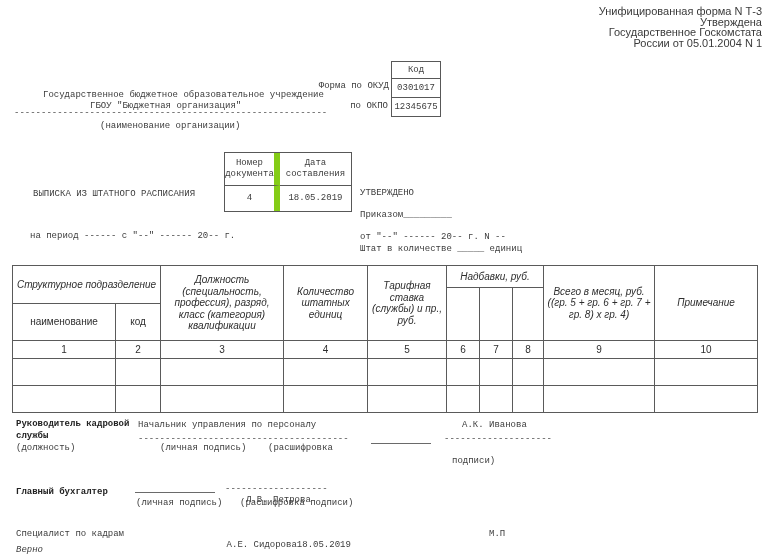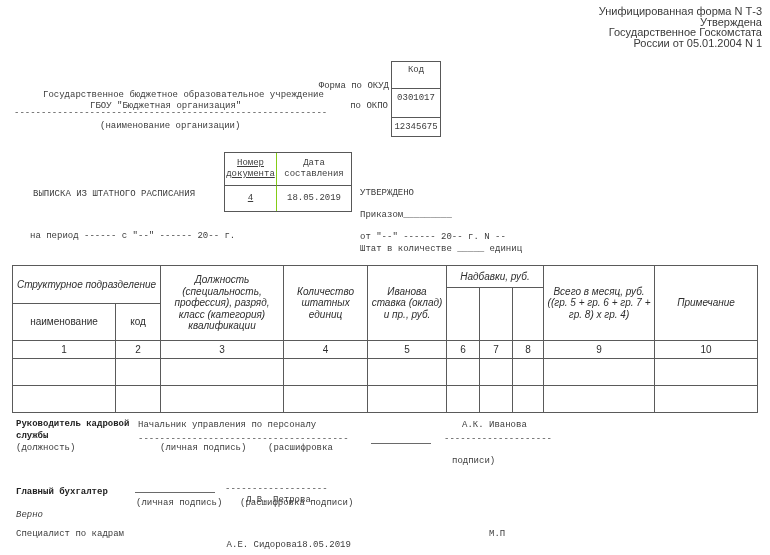--- a/index.html
+++ b/index.html
@@ -3,37 +3,37 @@
 <meta charset="utf-8">
 <style>
   html,body{margin:0;padding:0;background:#ffffff;}
   #page{position:relative;width:770px;height:555px;background:#ffffff;overflow:hidden;
         font-family:"Liberation Mono",monospace;color:#3c3c3c;}
   .abs{position:absolute;}
   .mono{font-family:"Liberation Mono","DejaVu Sans Mono",monospace;font-size:9px;line-height:11px;
         white-space:pre;color:#3c3c3c;}
   .sans{font-family:"Liberation Sans","DejaVu Sans",sans-serif;color:#333;}
   .bold{font-weight:bold;color:#222;}
-  .italic{font-style:italic;}
+  .italic{font-style:italic;margin-top:35px;}
 
   
   .form-note{right:8px;top:6px;font-size:11px;line-height:10.5px;text-align:right;color:#3a3a3a;}
 
   
   .code-box{left:391px;top:61px;width:48px;border:1px solid #585858;}
   .code-box .cell{height:16px;display:flex;align-items:center;justify-content:center;
                   font-family:"Liberation Mono",monospace;font-size:9px;white-space:pre;color:#3c3c3c;}
-  .code-box .cell+.cell{border-top:1px solid #585858;height:18px;margin-top:10px;}
+  .code-box .cell+.cell{border-top:1px solid #585858;height:18px;}
 
   
   .doc-box{left:224px;top:152px;width:126px;border:1px solid #585858;}
   .doc-box .row{display:flex;}
   .doc-box .cell{display:flex;align-items:center;justify-content:center;text-align:center;
                  font-family:"Liberation Mono",monospace;font-size:9px;line-height:11px;color:#3c3c3c;}
-  .doc-box .c1{width:51px;border-right:1px solid #84cc16;text-decoration:underline;}
+  .doc-box .c1{width:51px;border-right:6px solid #84cc16;}
   .doc-box .c2{width:74px;}
   .doc-box .hrow .cell{height:32px;border-bottom:1px solid #585858;}
   .doc-box .vrow .cell{height:25px;}
 
   
   table.main{position:absolute;left:12px;top:265px;width:745px;border-collapse:collapse;table-layout:fixed;}
   table.main td{border:1px solid #5a5a5a;font-family:"Liberation Sans","DejaVu Sans",sans-serif;
                 font-size:10px;line-height:11.5px;text-align:center;vertical-align:middle;
                 color:#2e2e2e;padding:1px 2px;overflow:hidden;}
   tr.r1{height:22px;font-style:italic;} tr.r2{height:16px;} tr.r3{height:37px;}
@@ -96,21 +96,21 @@
       <col style="width:33px">
         <col style="width:31px">
         <col style="width:111px">
       <col style="width:103px">
     </colgroup>
     <tbody>
         <tr class="r1">
       <td colspan="2" rowspan="2">Структурное подразделение</td>
       <td rowspan="3">Должность (специальность, профессия), разряд, класс (категория) квалификации</td>
       <td rowspan="3">Количество штатных единиц</td>
-      <td rowspan="3">Иванова ставка (оклад) и пр., руб.</td>
+      <td rowspan="3">Тарифная ставка (службы) и пр., руб.</td>
       <td colspan="3">Надбавки, руб.</td>
       <td rowspan="3">Всего в месяц, руб. ((гр. 5 + гр. 6 + гр. 7 + гр. 8) х гр. 4)</td>
       <td rowspan="3">Примечание</td>
     </tr>
     <tr class="r2">
       <td rowspan="2"></td>
       <td rowspan="2"></td>
       <td rowspan="2"></td>
     </tr>
     <tr class="r3">

